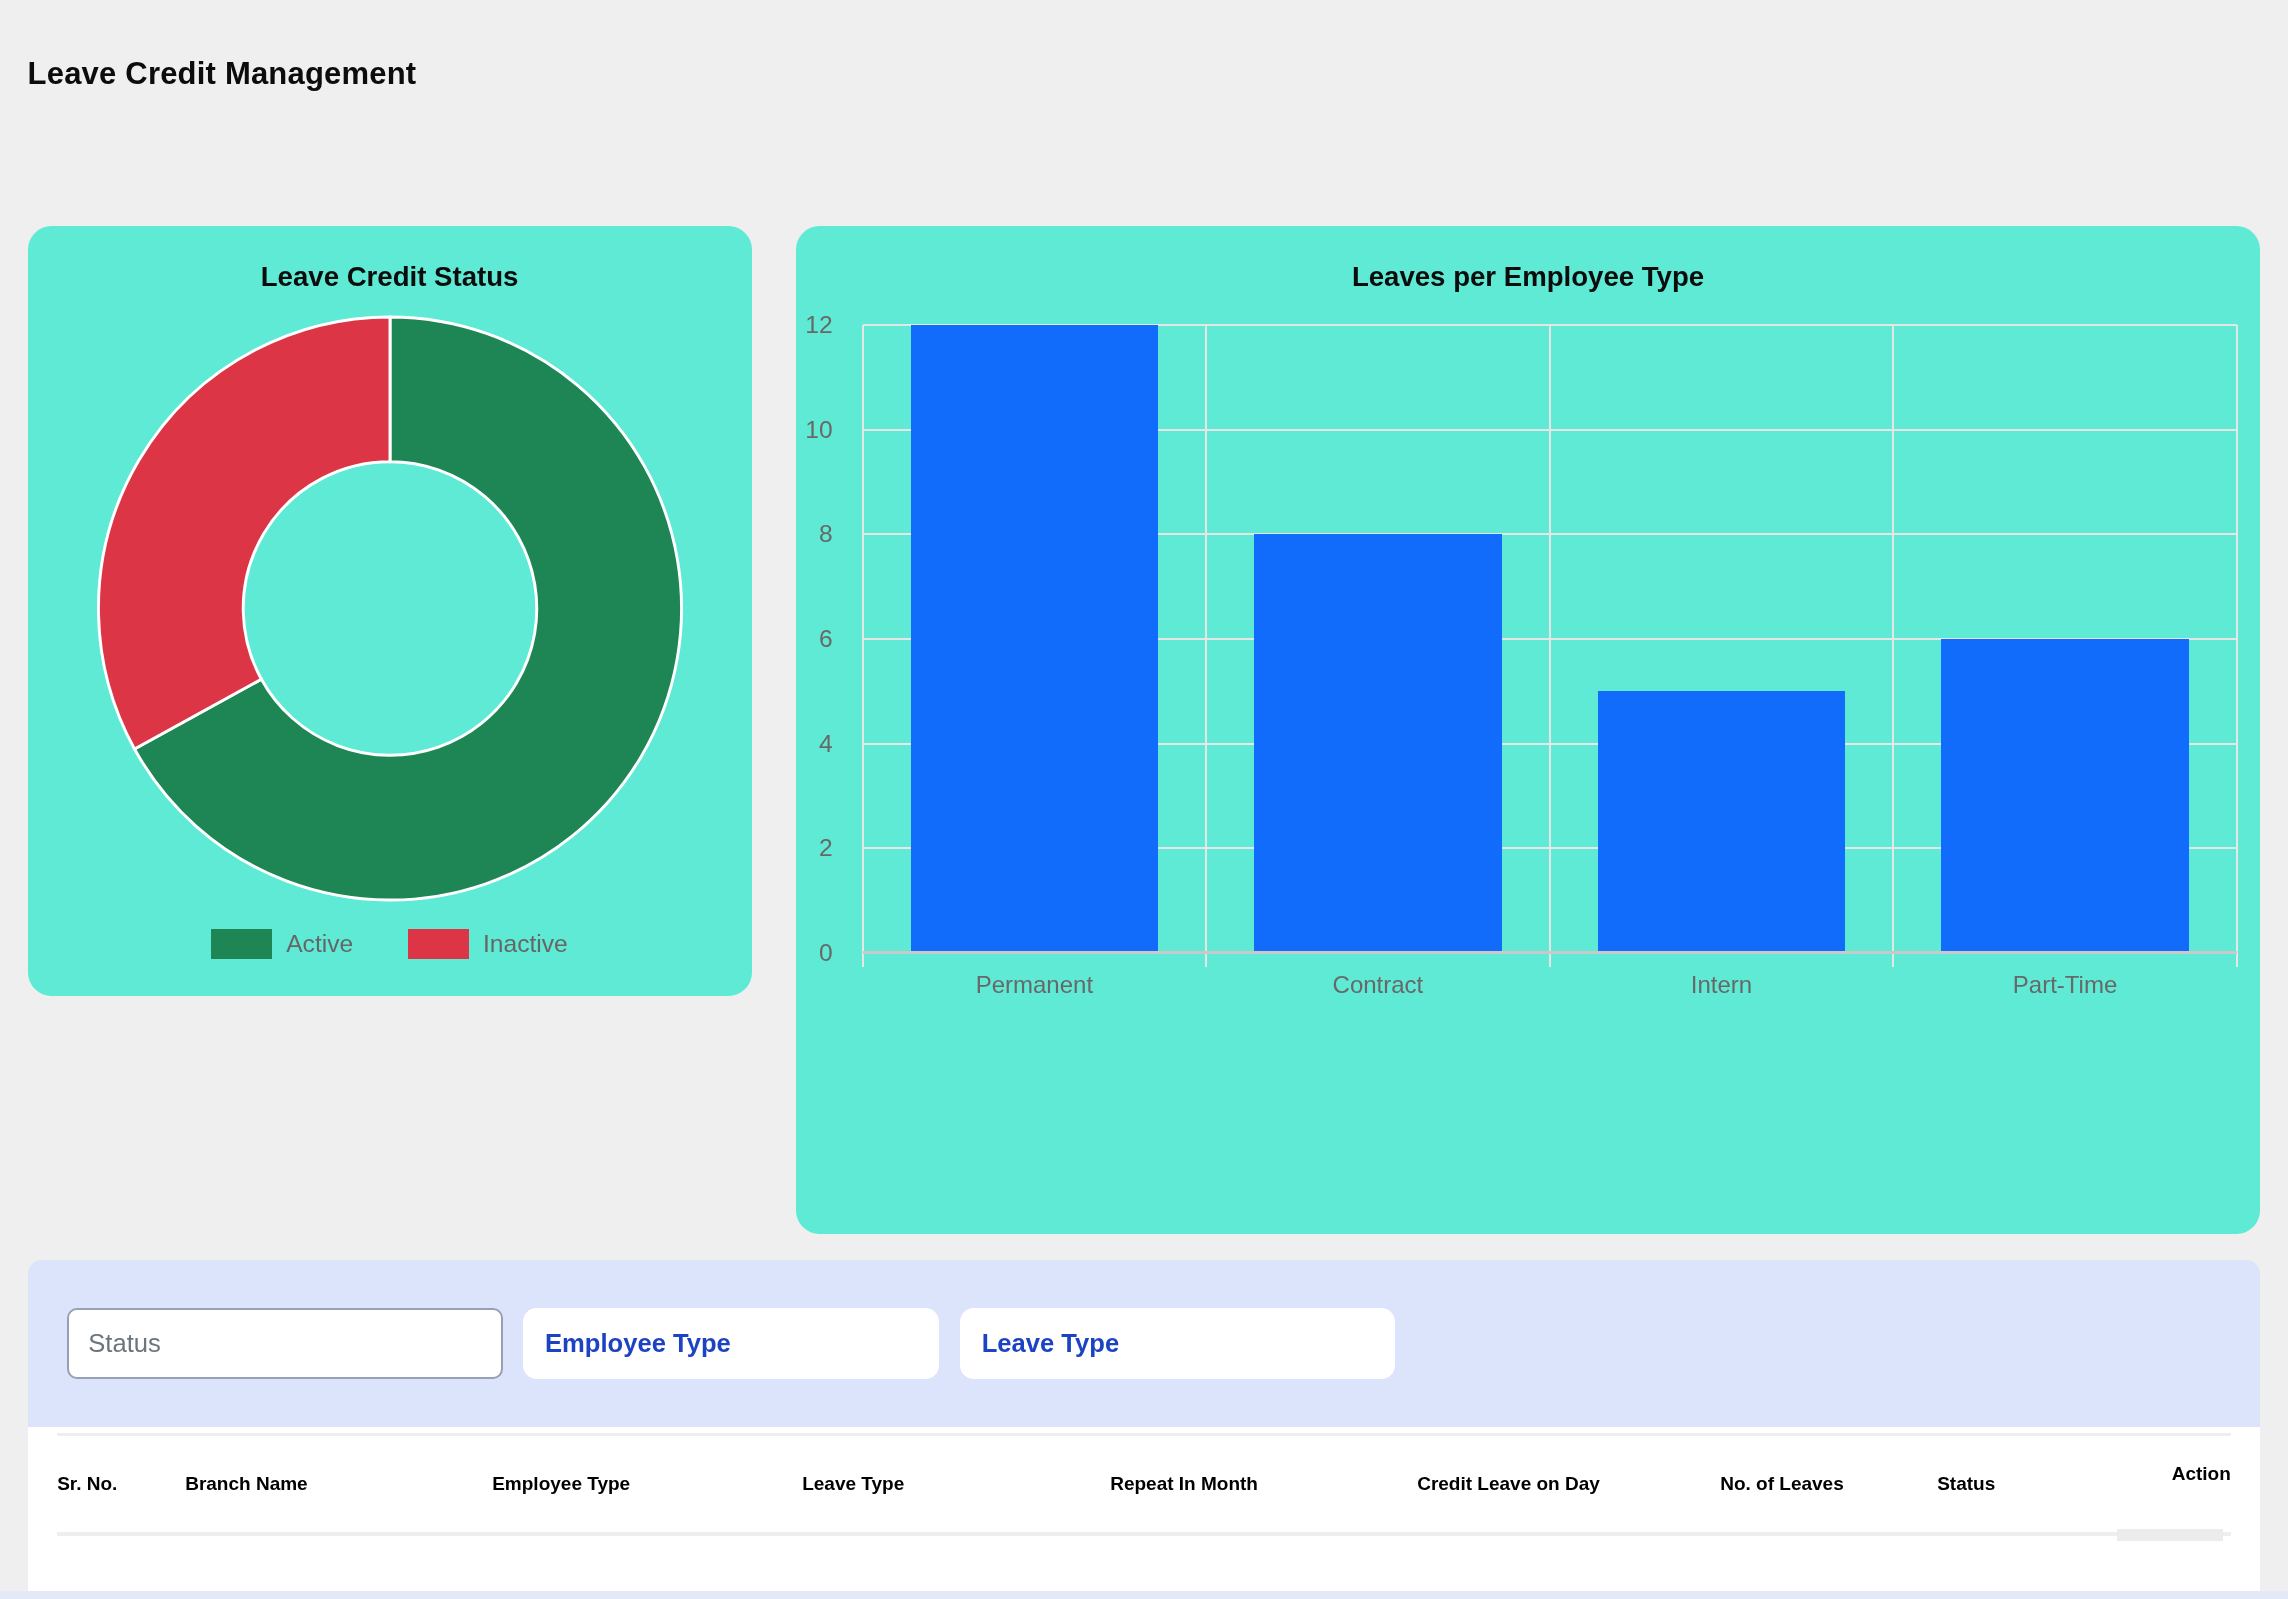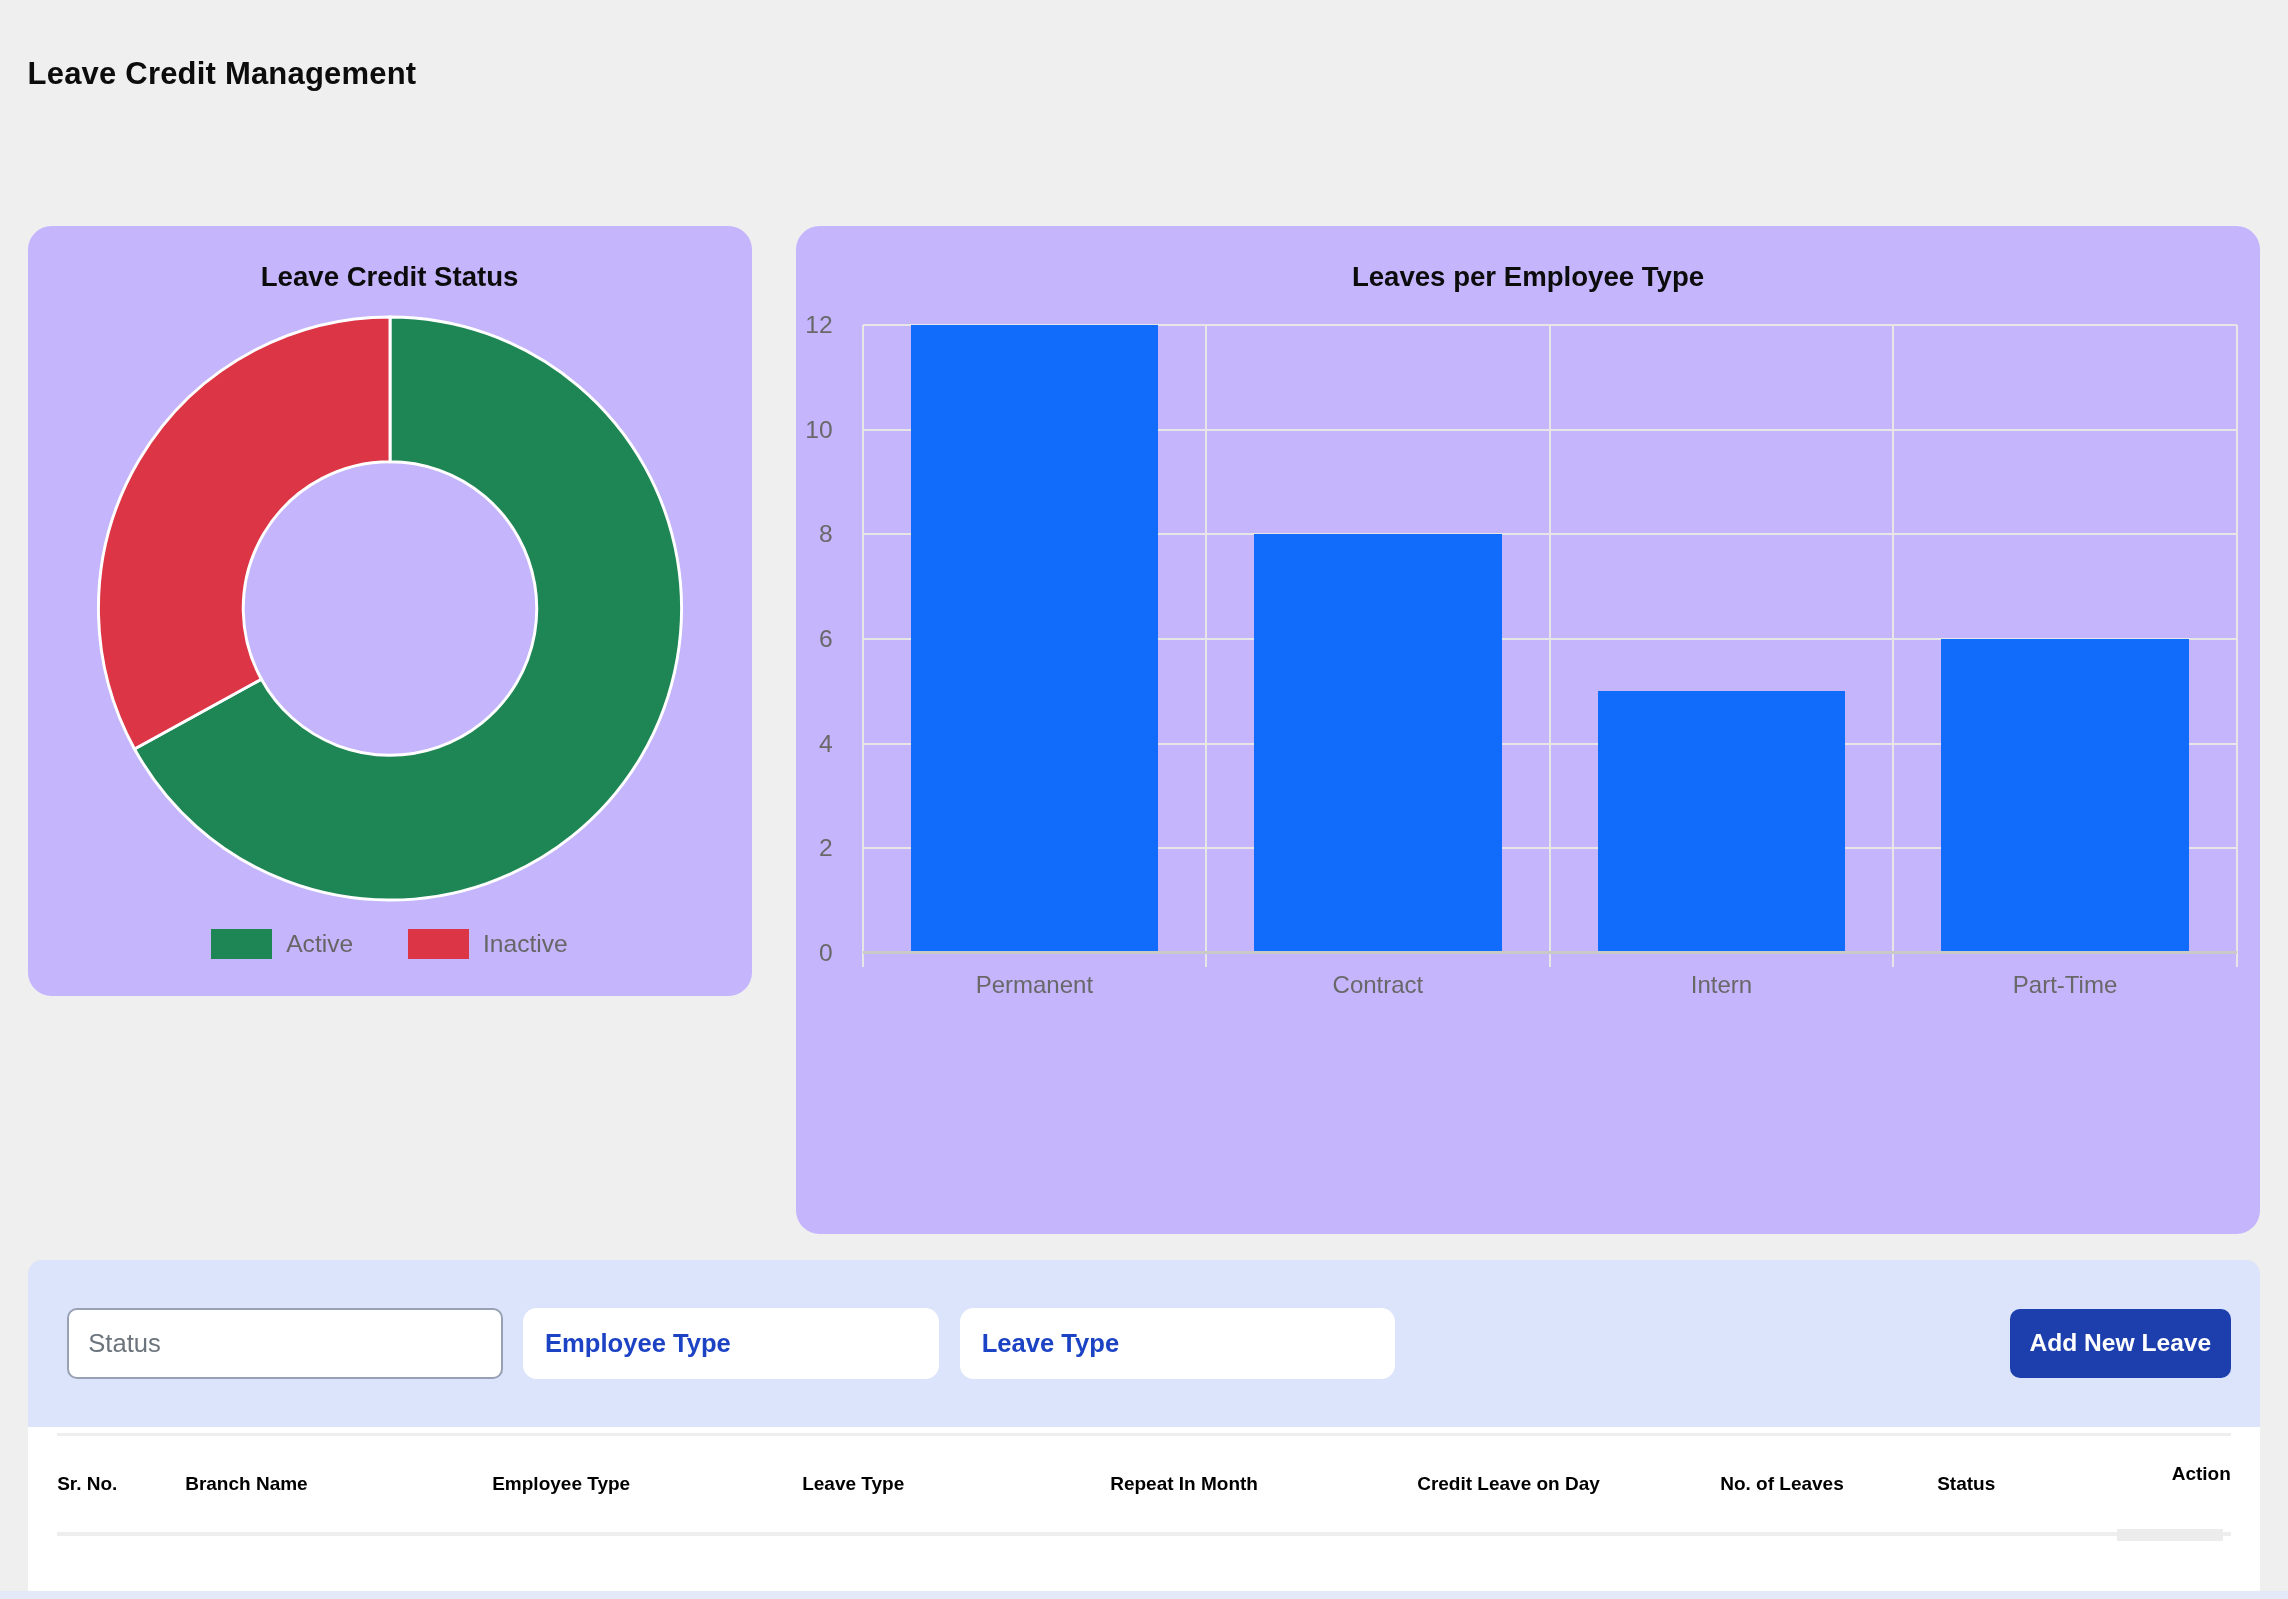--- a/index.html
+++ b/index.html
@@ -14,21 +14,21 @@
     padding-top: 52px;
     font-size: 31px;
     line-height: 43px;
     font-weight: 800;
     color: #0c0c0c;
     letter-spacing: 0.2px;
   }
 
   
   .cards-row { display: flex; gap: 44px; margin-top: 131px; align-items: flex-start; }
-  .card { background: #c4b5fd; border-radius: 23.6px; position: relative; }
+  .card { background: #5eead4; border-radius: 23.6px; position: relative; }
   .donut-card { width: 724px; height: 770px; }
   .bar-card { flex: 1; height: 1008px; }
   .card-title {
     text-align: center;
     margin-top: 35px;
     font-size: 27.6px;
     font-weight: 800;
     color: #0c0c0c;
   }
 
@@ -200,21 +200,20 @@
 
     <div class="filterbar">
       <input class="status-input" type="text" placeholder="Status" style="">
       <div class="dropdown dd-emptype">
         <span>Employee Type</span>
       </div>
       <div class="dropdown dd-leavetype">
         <span>Leave Type</span>
       </div>
       <div class="spacer"></div>
-      <button class="add-btn">Add New Leave</button>
     </div>
 
     <div class="table-area">
       <div class="thead">
 
       <div class="th">Sr. No.</div>
           <div class="th">Branch Name</div>
           <div class="th">Employee Type</div>
           <div class="th">Leave Type</div>
           <div class="th">Repeat In Month</div>

